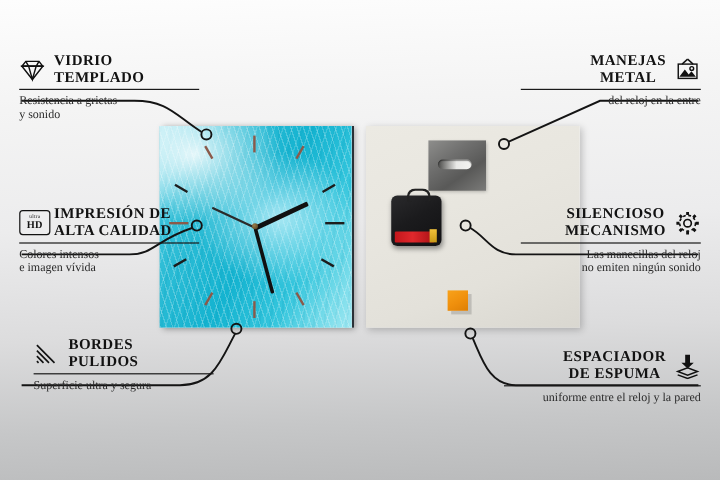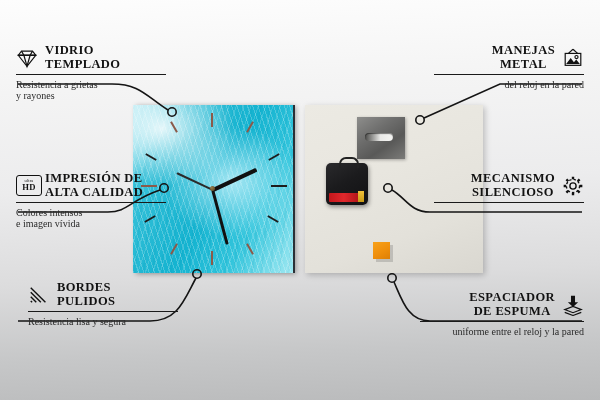--- a/index.html
+++ b/index.html
@@ -142,21 +142,21 @@
         </svg>
       </span>
       <span class="co-title">
         <span>Vidrio</span>
         <span>Templado</span>
       </span>
     </div>
     <div class="rule"></div>
     <div class="co-desc">
       <div>Resistencia a grietas</div>
-      <div>y rayones</div>
+      <div>y sonido</div>
     </div>
   </div>
 
   <div class="callout left" style="left:16px;top:172px;width:150px;">
     <div class="co-head">
       <span class="ico">
         <span class="hdbox">
             <i>ultra</i>
             <b>HD</b>
           </span>
@@ -183,21 +183,21 @@
             <path d="M3 18.5 L4.5 20"></path>
         </svg>
       </span>
       <span class="co-title">
         <span>Bordes</span>
         <span>Pulidos</span>
       </span>
     </div>
     <div class="rule"></div>
     <div class="co-desc">
-      <div>Resistencia lisa y segura</div>
+      <div>Superficie ultra y segura</div>
     </div>
   </div>
 
   <div class="callout right" style="left:434px;top:44px;width:150px;">
     <div class="co-head">
       <span class="co-title">
         <span>Manejas</span>
         <span>Metal</span>
       </span>
       <span class="ico">
@@ -205,40 +205,44 @@
           <path d="M12 2.5 L7 7"></path>
             <path d="M12 2.5 L17 7"></path>
           <rect x="3.5" y="7" width="17" height="13"></rect>
           <path d="M4.5 18.5 L9.5 12 L13 16.5 L15.5 13.5 L19.5 18.5 Z" fill="#111" stroke="none"></path>
           <circle cx="15.8" cy="11" r="1.7"></circle>
         </svg>
       </span>
     </div>
     <div class="rule"></div>
     <div class="co-desc">
-      <div>del reloj en la pared</div>
+      <div>del reloj en la entre</div>
     </div>
   </div>
 
   <div class="callout right" style="left:434px;top:172px;width:150px;">
     <div class="co-head">
       <span class="co-title">
+        <span>Silencioso</span>
         <span>Mecanismo</span>
-        <span>Silencioso</span>
       </span>
       <span class="ico">
         <svg viewBox="0 0 24 24" fill="none" stroke="#111" stroke-width="1.5">
           <circle cx="12" cy="12" r="3.4"></circle>
           <path d="M12 1.8 L12 4.6 M12 19.4 L12 22.2 M1.8 12 L4.6 12 M19.4 12 L22.2 12
                    M4.8 4.8 L6.8 6.8 M17.2 17.2 L19.2 19.2 M4.8 19.2 L6.8 17.2 M17.2 6.8 L19.2 4.8" stroke-width="2.6"></path>
           <circle cx="12" cy="12" r="7.2" stroke-dasharray="2.6 2.3"></circle>
         </svg>
       </span>
     </div>
     <div class="rule"></div>
+    <div class="co-desc">
+      <div>Las manecillas del reloj</div>
+      <div>no emiten ningún sonido</div>
+    </div>
   </div>
 
   <div class="callout right" style="left:420px;top:291px;width:164px;">
     <div class="co-head">
       <span class="co-title">
         <span>Espaciador</span>
         <span>de Espuma</span>
       </span>
       <span class="ico">
         <svg viewBox="0 0 24 24" fill="none" stroke="#111" stroke-width="1.3">

